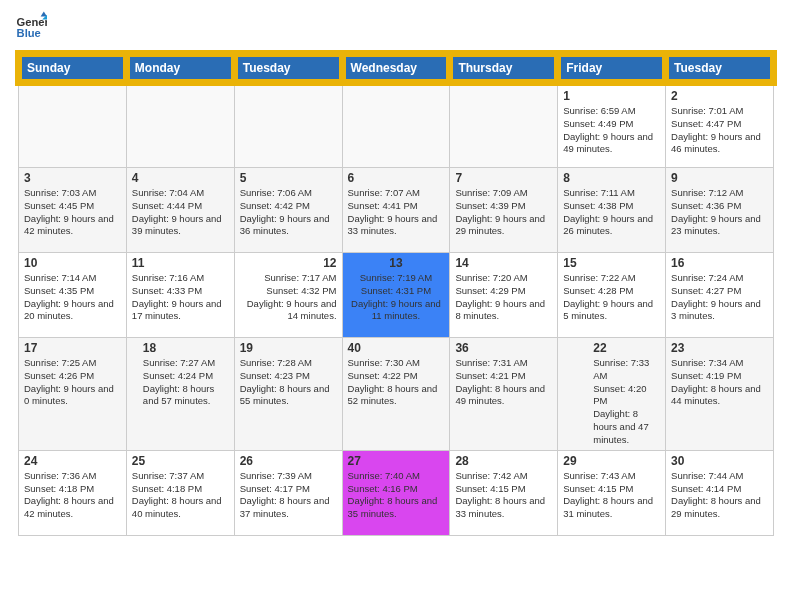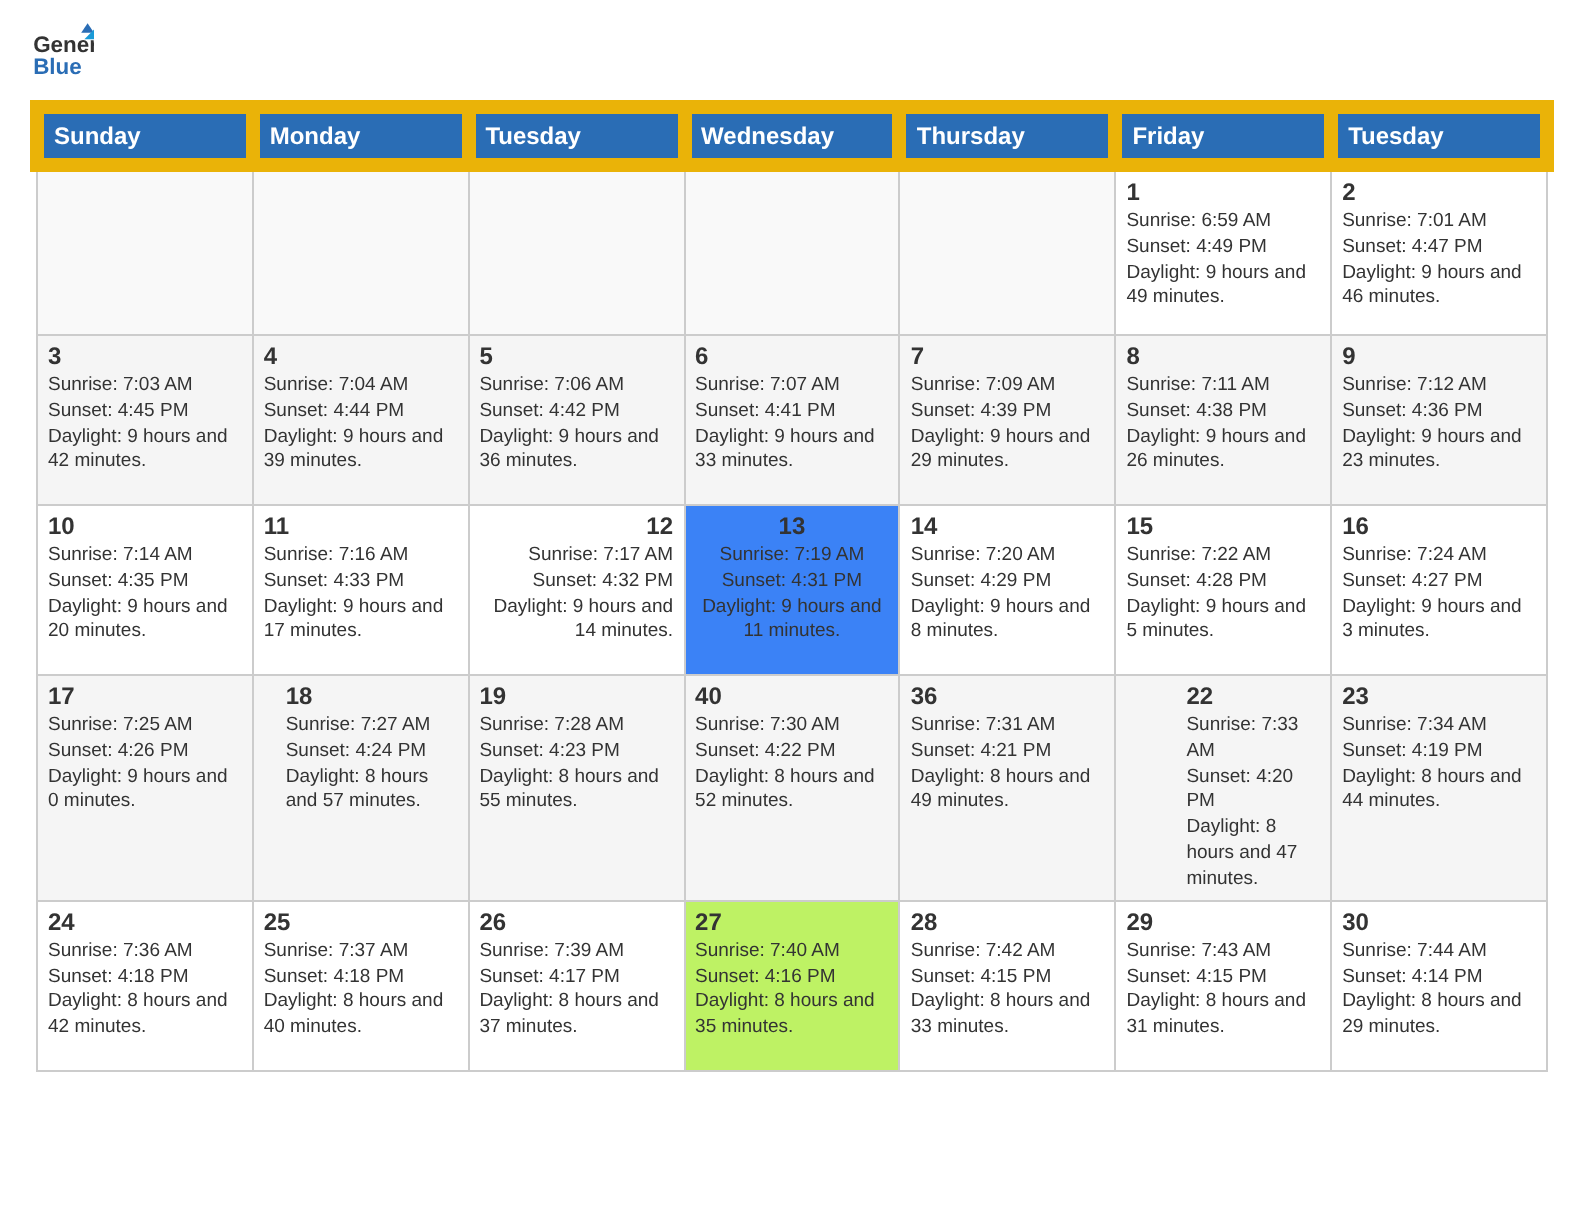--- a/index.html
+++ b/index.html
@@ -232,21 +232,21 @@
             <div class="day-info">Sunrise: 7:36 AM<br>Sunset: 4:18 PM<br>Daylight: 8 hours and 42 minutes.</div>
           </td>
           <td style="background: rgb(255, 255, 255); margin-top: 16px;">
             <span class="day-num">25</span>
             <div class="day-info">Sunrise: 7:37 AM<br>Sunset: 4:18 PM<br>Daylight: 8 hours and 40 minutes.</div>
           </td>
           <td style="background: rgb(255, 255, 255);">
             <span class="day-num">26</span>
             <div class="day-info">Sunrise: 7:39 AM<br>Sunset: 4:17 PM<br>Daylight: 8 hours and 37 minutes.</div>
           </td>
-          <td style="background: #bef264; margin-left: 16px;">
+          <td style="background: #d946ef; margin-left: 16px;">
             <span class="day-num">27</span>
             <div class="day-info">Sunrise: 7:40 AM<br>Sunset: 4:16 PM<br>Daylight: 8 hours and 35 minutes.</div>
           </td>
           <td style="background: rgb(255, 255, 255);">
             <span class="day-num">28</span>
             <div class="day-info">Sunrise: 7:42 AM<br>Sunset: 4:15 PM<br>Daylight: 8 hours and 33 minutes.</div>
           </td>
           <td style="background: rgb(255, 255, 255);">
             <span class="day-num">29</span>
             <div class="day-info">Sunrise: 7:43 AM<br>Sunset: 4:15 PM<br>Daylight: 8 hours and 31 minutes.</div>

